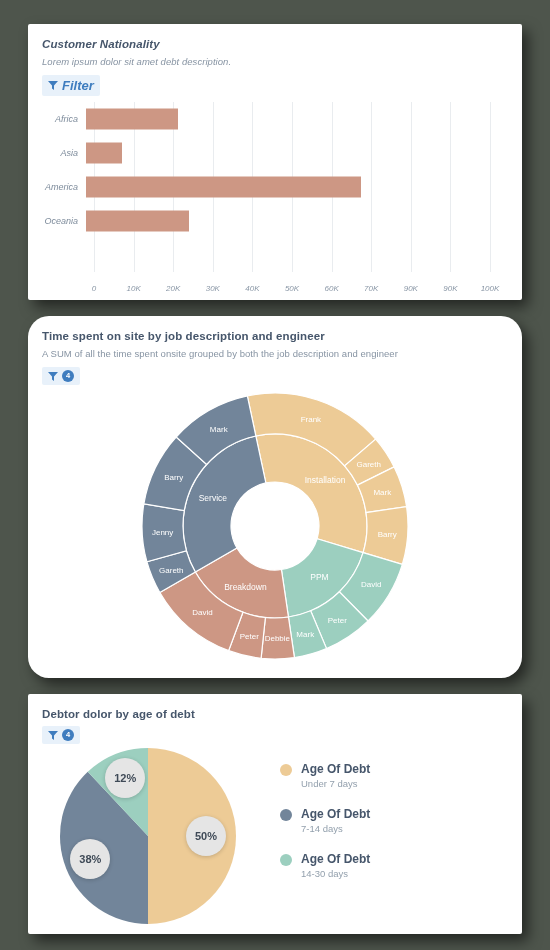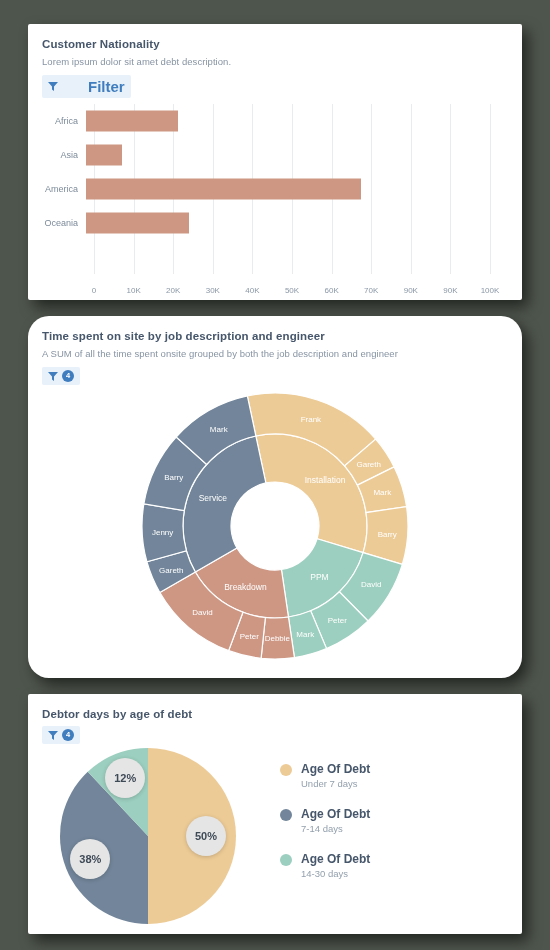--- a/index.html
+++ b/index.html
@@ -13,41 +13,41 @@
 
   .card {
     position: absolute;
     left: 28px;
     width: 494px;
     background: #ffffff;
     border-radius: 2px;
     box-shadow: 6px 7px 14px rgba(0,0,0,0.55);
     overflow: hidden;
   }
-  #card-nationality { top: 24px; height: 276px; }
+  #card-nationality { top: 24px; height: 276px; font-style: italic; }
   #card-timespent  { top: 316px; height: 362px; border-radius: 21px; }
   #card-debtor     { top: 694px; height: 240px; }
 
   .card-head { padding: 14px 14px 0 14px; }
   .card-title {
     font-size: 11.5px; font-weight: bold; color: #46566b;
     letter-spacing: .1px; margin-bottom: 6px;
   }
   .card-sub {
     font-size: 9.5px; color: #8794a3; margin-bottom: 8px;
     letter-spacing: .05px;
   }
 
   .toolbar { display: flex; align-items: center; gap: 4px; }
   .filter-btn {
     display: inline-flex; align-items: center; gap: 4px;
     background: #e8f1fa; border-radius: 2px;
     padding: 3px 6px; cursor: pointer;
   }
-  .filter-btn .lbl { font-size: 15px; font-weight: bold; color: #3f7dbf; margin-left: 26px; }
+  .filter-btn .lbl { font-size: 13px; font-weight: bold; color: #3f7dbf; }
   .funnel { width: 10px; height: 9px; display: block; }
   .badge {
     width: 12px; height: 12px; border-radius: 50%;
     background: #3f7dbf; color: #fff; font-size: 7.5px;
     font-weight: bold; display: flex; align-items: center;
     justify-content: center; line-height: 1;
   }
 
   
   .bar-chart { position: relative; margin: 6px 0 0 0; height: 200px; }
@@ -226,21 +226,21 @@
           <path d="M3.8625270696228426,116.81975668675838 A133,133 0 0 1 36.16173821150656,50.00562935427186 L66.63067605607974,77.43998421498505 A92,92 0 0 0 44.28836458951355,123.65727530211858 Z" fill="#72859a" stroke="#ffffff" stroke-width="1.2"></path>
           <text x="33.71413821725322" y="93.03650132061318" text-anchor="middle" class="seg-label ">Barry</text>
           <path d="M36.16173821150656,50.00562935427186 A133,133 0 0 1 107.34774512123795,8.906369102403858 L115.8721244447661,49.01042073248989 A92,92 0 0 0 66.63067605607974,77.43998421498505 Z" fill="#72859a" stroke="#ffffff" stroke-width="1.2"></path>
           <text x="78.74999999999994" y="44.57214207425068" text-anchor="middle" class="seg-label ">Mark</text>
         </svg>
     </div>
   </div>
 
   <div class="card" id="card-debtor">
     <div class="card-head">
-      <div class="card-title">Debtor days by age of debt</div>
+      <div class="card-title">Debtor dolor by age of debt</div>
       <div class="toolbar">
         <div class="filter-btn">
           <svg class="funnel" viewBox="0 0 10 9">
             <polygon points="0,0 10,0 6,4.5 6,9 4,7.5 4,4.5" fill="#3f7dbf"></polygon>
           </svg>
           <span class="badge">4</span>
         </div>
       </div>
     </div>
 

